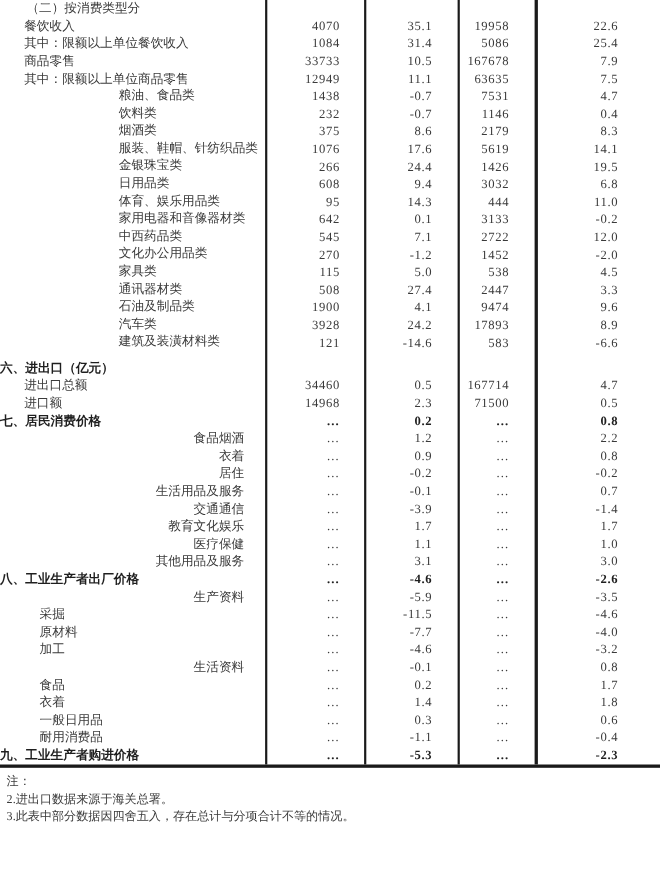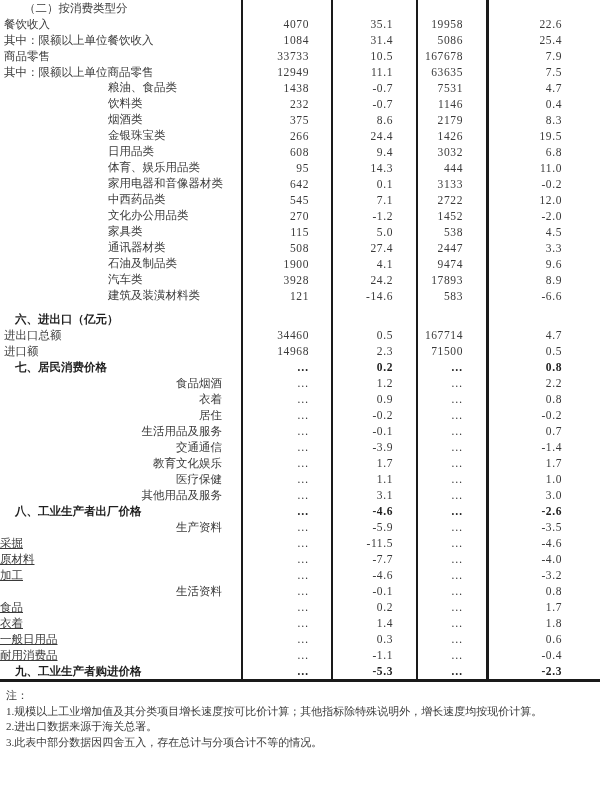--- a/index.html
+++ b/index.html
@@ -12,25 +12,25 @@
   .row{display:flex;height:16px;line-height:16px;font-size:11.5px;}
   .row.gap{margin-top:7px;}
   .row.bold{font-weight:bold;color:#1f1f1f;}
   .cell{display:block;white-space:nowrap;box-sizing:border-box;}
   .label{width:222px;}
   .num{text-align:right;letter-spacing:0.6px;font-size:11.5px;}
   .c1{width:91px;padding-right:4px;}
   .c2{width:85px;padding-right:5px;}
   .c3{width:70px;padding-right:5px;}
   .c4{width:112px;padding-right:18px;}
-  .lvl-top{padding-left:4px;}
-  .lvl-section{padding-left:15px;}
+  .lvl-top{padding-left:22px;}
+  .lvl-section{}
   .lvl-section2{padding-left:24px;}
   .lvl-sub{padding-left:26px;text-align:right;}
-  .lvl-sub2{text-decoration:underline;}
+  .lvl-sub2{padding-left:36px;}
   .lvl-item{padding-left:108px;font-family:Liberation Mono, monospace;}
   .vline{position:absolute;top:0;bottom:0;background:#1a1a1a;}
   .v1{left:241px;width:2px;}
   .v2{left:331px;width:2px;}
   .v3{left:416px;width:2px;}
   .v4{left:486px;width:3px;}
   .notes{margin-top:6px;padding-left:6px;font-size:11px;line-height:15.5px;color:#3a3a3a;}
 </style>
 </head>
 <body>
@@ -88,20 +88,27 @@
           <span class="cell num c4">0.4</span>
         </div>
         <div class="row">
           <span class="cell label lvl-item">烟酒类</span>
           <span class="cell num c1">375</span>
           <span class="cell num c2">8.6</span>
           <span class="cell num c3">2179</span>
           <span class="cell num c4">8.3</span>
         </div>
         <div class="row">
+          <span class="cell label lvl-item">服装、鞋帽、针纺织品类</span>
+          <span class="cell num c1">1076</span>
+          <span class="cell num c2">17.6</span>
+          <span class="cell num c3">5619</span>
+          <span class="cell num c4">14.1</span>
+        </div>
+        <div class="row">
           <span class="cell label lvl-item">金银珠宝类</span>
           <span class="cell num c1">266</span>
           <span class="cell num c2">24.4</span>
           <span class="cell num c3">1426</span>
           <span class="cell num c4">19.5</span>
         </div>
         <div class="row">
           <span class="cell label lvl-item">日用品类</span>
           <span class="cell num c1">608</span>
           <span class="cell num c2">9.4</span>
@@ -333,17 +340,16 @@
           <span class="cell num c4">-2.3</span>
         </div>
       </div>
     <div class="vline v1"></div>
     <div class="vline v2"></div>
     <div class="vline v3"></div>
     <div class="vline v4"></div>
   </div>
   <div class="notes">
     <div>注：</div>
-    <div>1.规模以上工业增加值及其分类项目增长速度按可比价计算；其他指标除特殊说明外，增长速度均按现价计算。</div>
     <div>2.进出口数据来源于海关总署。</div>
     <div>3.此表中部分数据因四舍五入，存在总计与分项合计不等的情况。</div>
   </div>
 </div>
 
 </body></html>

